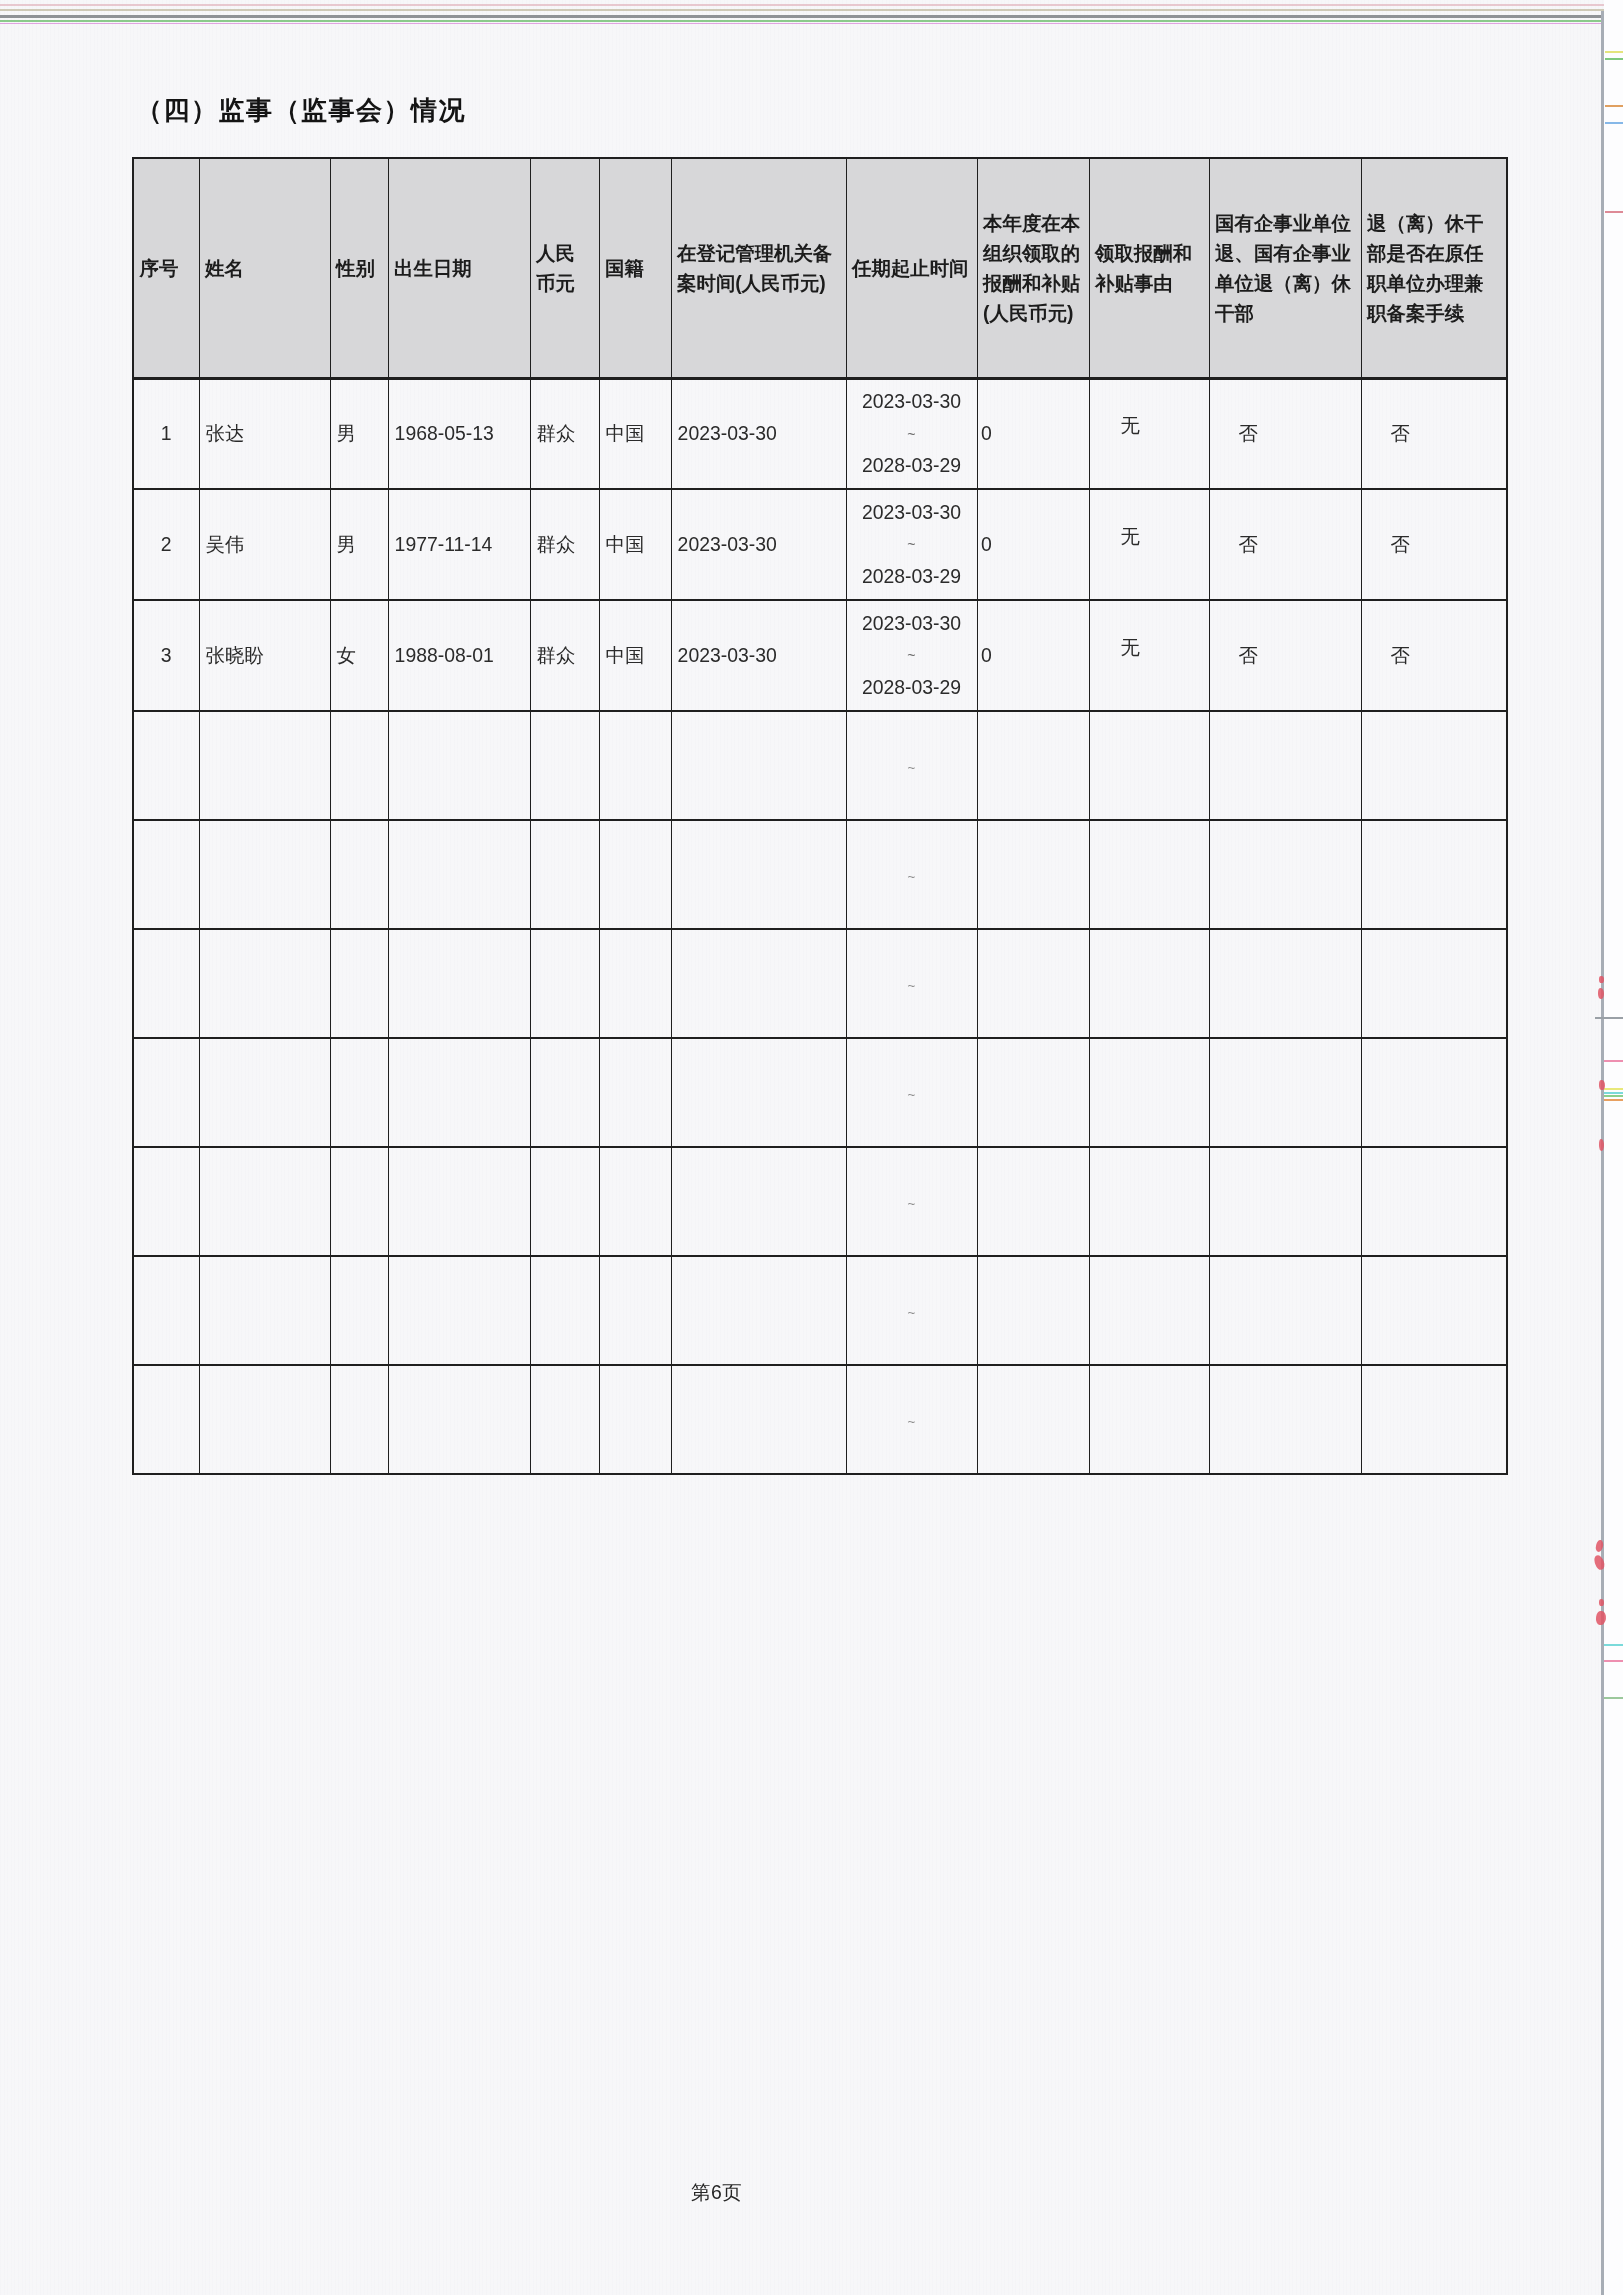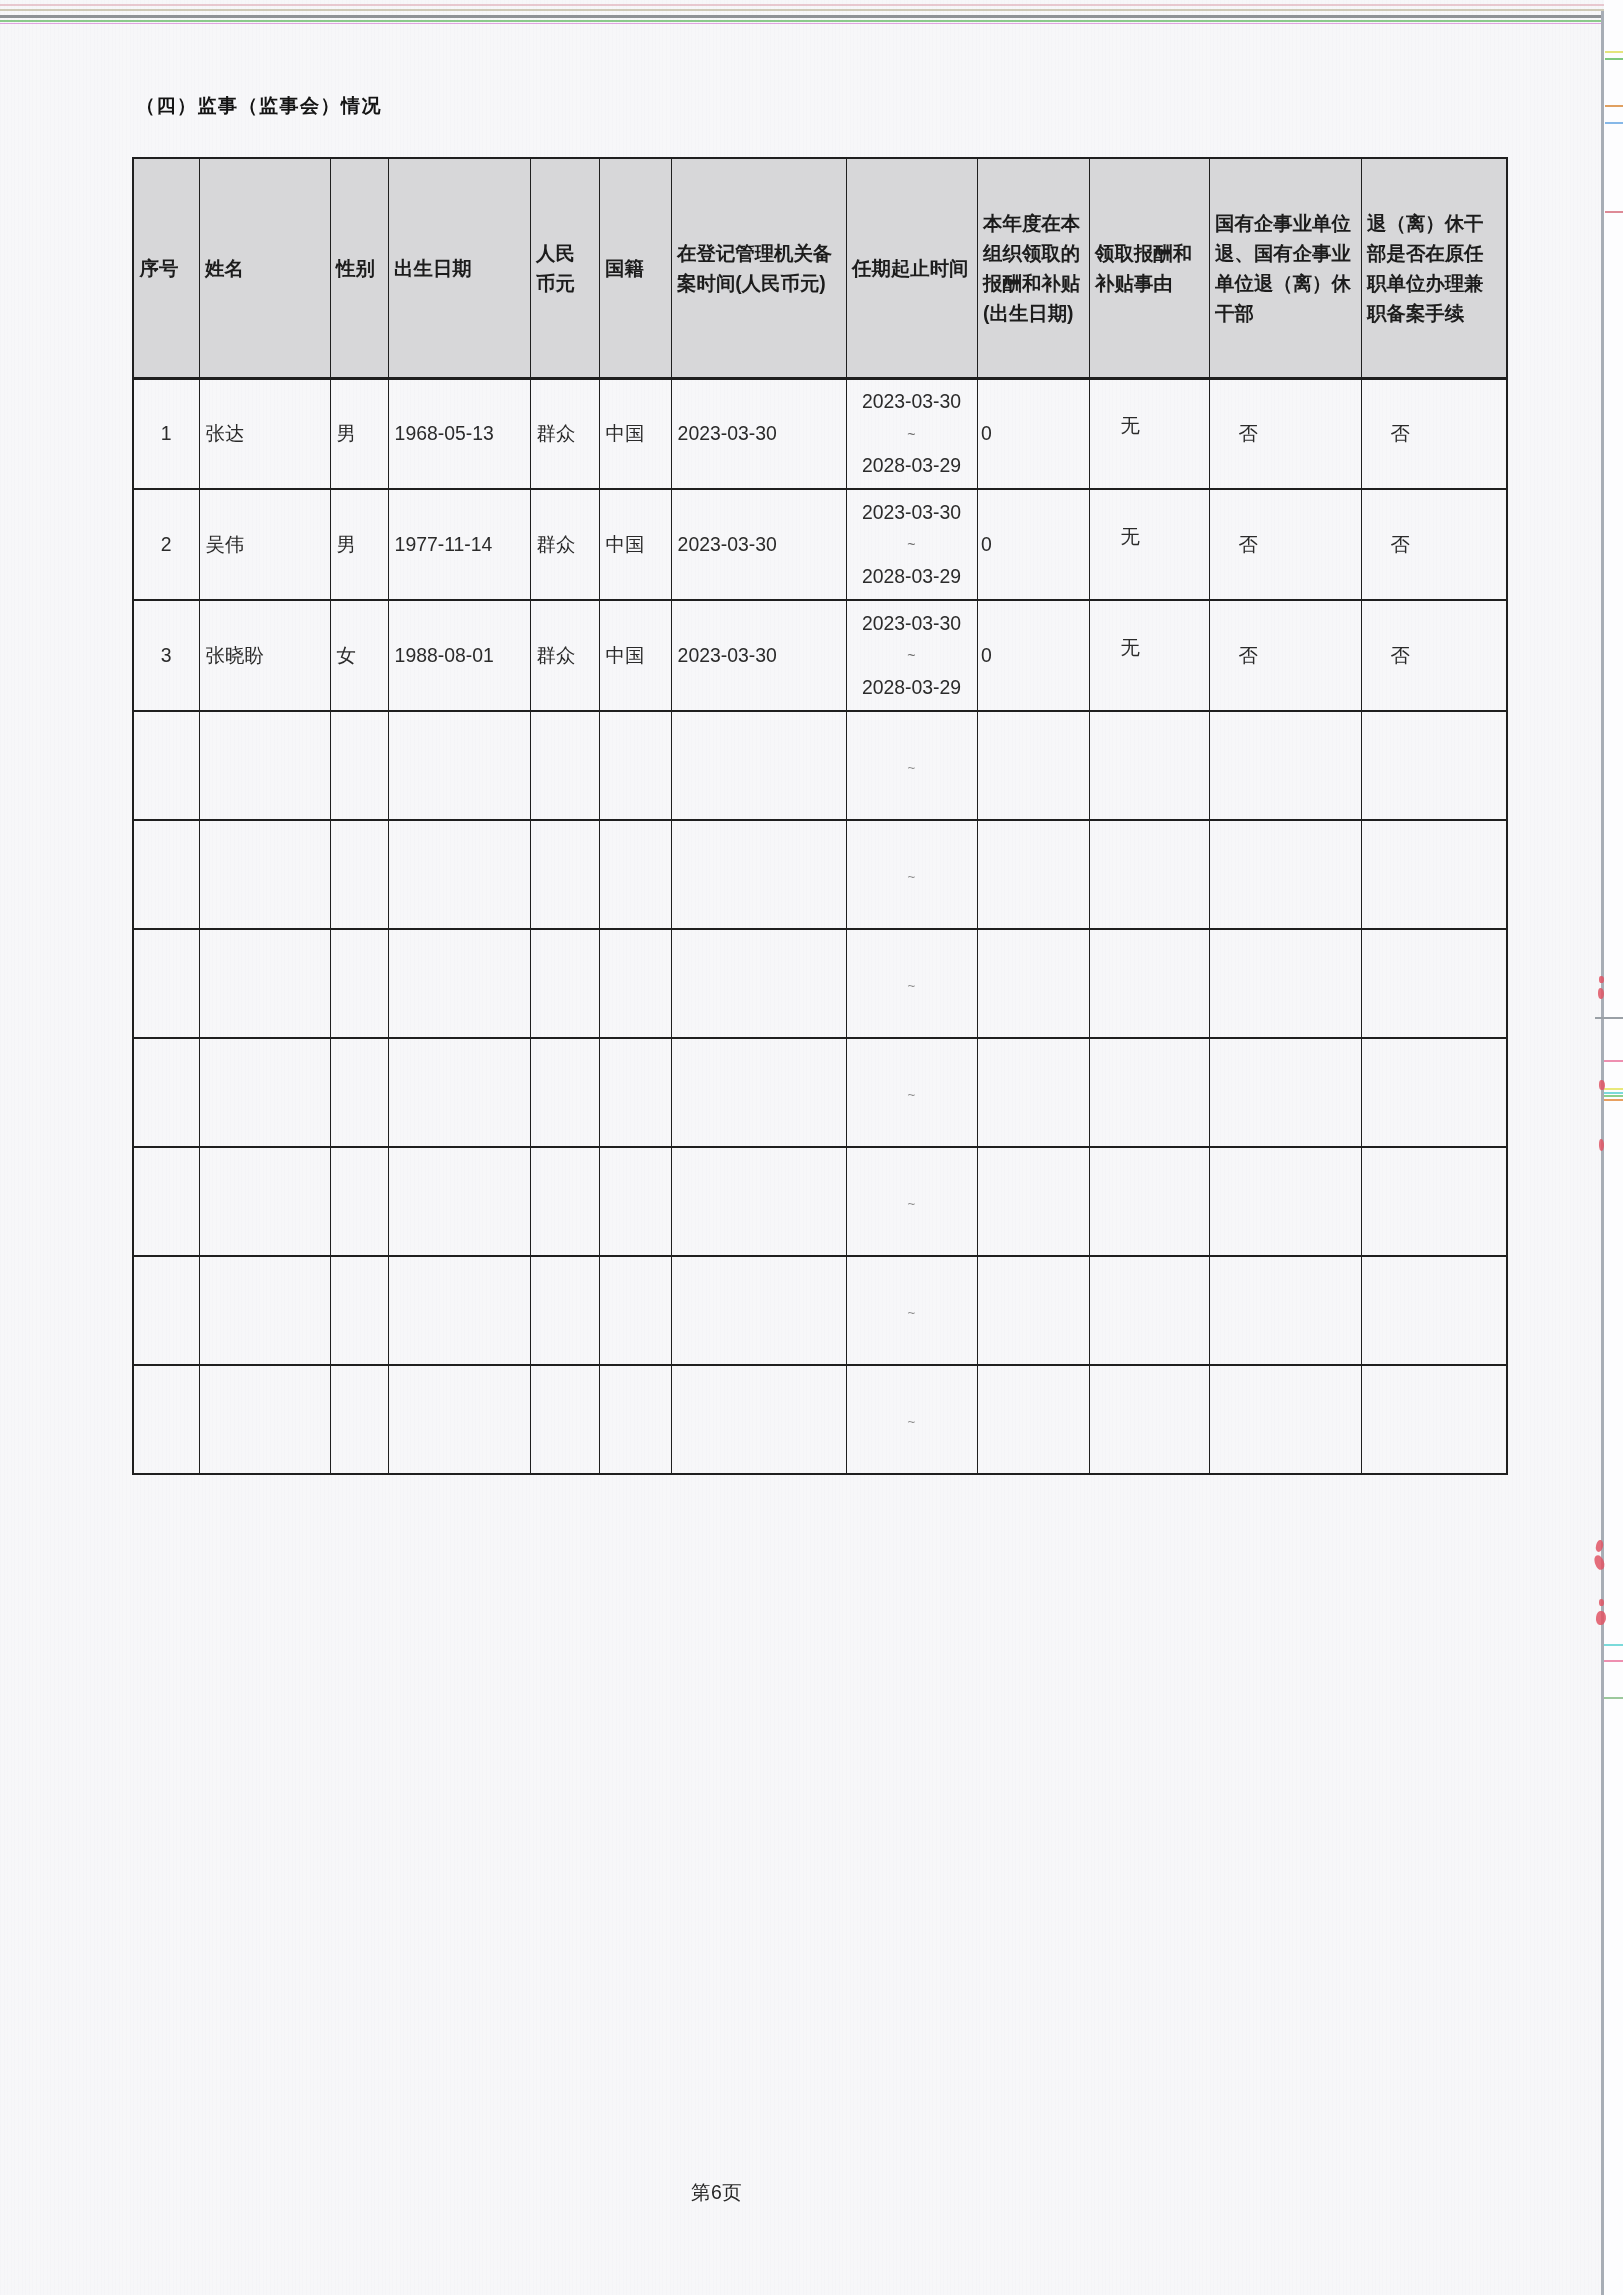--- a/index.html
+++ b/index.html
@@ -41,21 +41,21 @@
   .s3 { top: 15px; height: 2.6px; background: #8f9296; }
   .s4 { top: 20px; height: 1.5px; background: #7fc47f; opacity: .9; }
   .s5 { top: 22.5px; height: 1.5px; background: #db8edb; opacity: .8; }
   
   .tick { position: absolute; height: 1.5px; }
   
   .blob { position: absolute; background: #e05565; opacity: .85; border-radius: 45% 55% 50% 50%; }
 
   .page-title {
     position: absolute; left: 136px; top: 93px;
-    font-size: 19px; font-weight: 700; color: #141414;
+    font-size: 26px; font-weight: 700; color: #141414;
     letter-spacing: 1.5px; white-space: nowrap; text-align: center;
   }
 
   table.sup-table {
     position: absolute; left: 132px; top: 157px;
     width: 1374px;
     border-collapse: collapse; table-layout: fixed;
     border: 2.6px solid var(--border);
     background: transparent;
   }
@@ -153,21 +153,21 @@
   <thead>
     <tr>
       <th>序号</th>
       <th>姓名</th>
       <th>性别</th>
       <th>出生日期</th>
       <th>人民币元</th>
       <th>国籍</th>
       <th>在登记管理机关备案时间(人民币元)</th>
       <th>任期起止时间</th>
-      <th>本年度在本组织领取的报酬和补贴(出生日期)</th>
+      <th>本年度在本组织领取的报酬和补贴(人民币元)</th>
       <th>领取报酬和补贴事由</th>
       <th>国有企事业单位退、国有企事业单位退（离）休干部</th>
       <th>退（离）休干部是否在原任职单位办理兼职备案手续</th>
     </tr>
   </thead>
   <tbody>
     <tr class="data-row">
       <td class="c-seq">1</td>
       <td>张达</td>
       <td>男</td>

